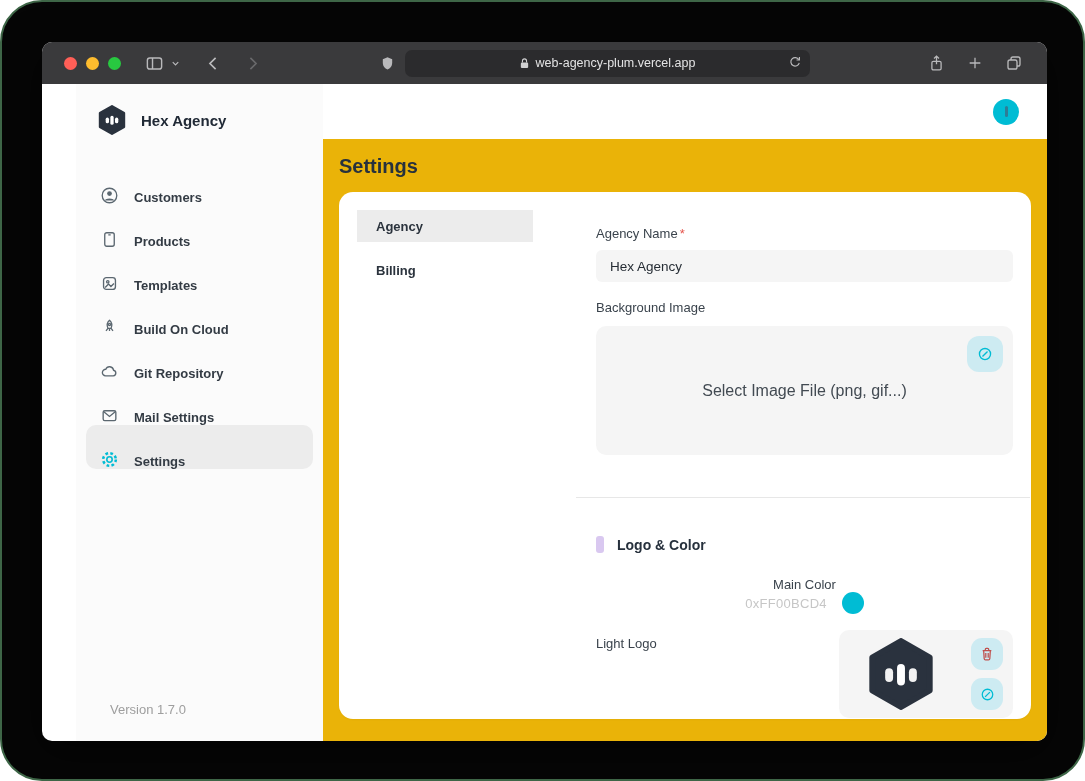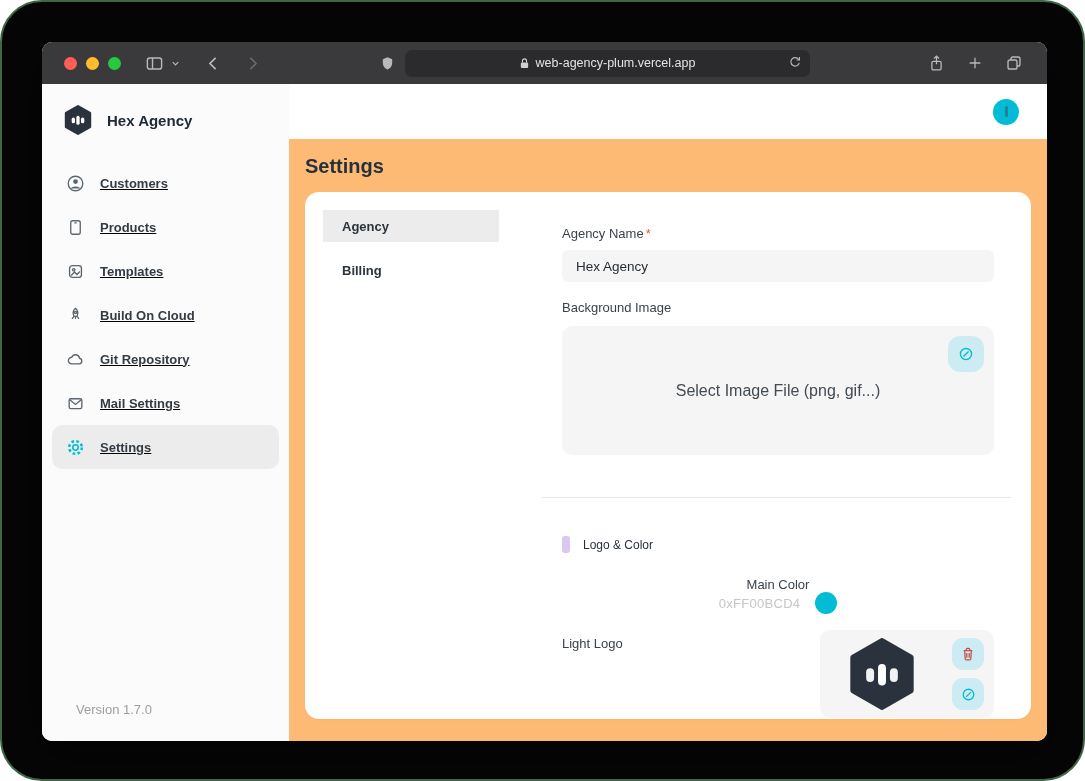--- a/index.html
+++ b/index.html
@@ -14,26 +14,26 @@
   .tb-left-ics { display:flex; align-items:center; margin-left:24px; }
   .tb-ic { color:#b9b9bb; display:flex; align-items:center; justify-content:center; }
   .tb-ic.dim { color:#68686a; }
   .tb-center { flex:1; display:flex; align-items:center; justify-content:center; gap:10px; }
   .urlbar { position:relative; width:405px; height:27px; background:#2b2b2d; border-radius:7px; display:flex; align-items:center; justify-content:center; gap:6px; }
   .url-text { color:#e3e3e4; font-size:12.5px; }
   .reload { position:absolute; right:8px; top:5px; }
   .tb-right { display:flex; align-items:center; gap:22px; }
 
   
-  .app { flex:1; display:flex; min-height:0; background:#fdba74; }
+  .app { flex:1; display:flex; min-height:0; background:#eab308;margin-left:34px; }
   .sidebar { width:247px; background:#fbfbfb; position:relative; flex-shrink:0; }
   .brand { display:flex; align-items:center; gap:14px; padding:21px 0 0 21px; margin-bottom:26px; }
   .brand-name { font-size:15px; font-weight:bold; color:#212a36; }
   .nav { margin:0 10px; }
-  .nav-item { height:44px; display:flex; align-items:center; gap:15px; padding:0 14px; border-radius:10px; cursor:pointer;text-decoration:underline; }
+  .nav-item { height:44px; display:flex; align-items:flex-end; gap:15px; padding:0 14px; border-radius:10px; cursor:pointer; }
   .nav-item .nav-ic { width:19px; height:19px; color:#5b6770; display:flex; align-items:center; }
   .nav-item .nav-label { font-size:13px; font-weight:bold; color:#333b44; }
   .nav-item.active { background:#ececec; }
   .nav-item.active .nav-ic { color:#00bcd4; }
   .side-bottom { position:absolute; left:0; right:0; bottom:14px; }
   .version { font-size:13px; color:#9e9e9e; margin-left:34px; margin-bottom:10px; }
   .theme-toggle { margin-left:32px; width:157px; height:27px; background:#e8e8e8; border-radius:14px; display:flex; }
   .seg { flex:1; display:flex; align-items:center; justify-content:center; gap:6px; font-size:12px; color:#37474f; border-radius:14px; cursor:pointer; }
   .seg.selected { background:#fff; box-shadow:0 1px 3px rgba(0,0,0,.18); font-weight:bold; }
   .seg .seg-ic { display:flex; }
@@ -56,21 +56,21 @@
   .req { color:#e5534b; margin-left:2px; }
   .text-input { margin-top:9px; width:100%; height:32px; background:#f5f5f5; border:none; border-radius:6px; padding:0 14px; font-size:13.5px; color:#262d35; font-family:"Liberation Sans", sans-serif; outline:none; }
   .lbl-bg { margin-top:18px; }
   .upload-box { position:relative; margin-top:11px; width:100%; height:129px; background:#f5f5f5; border-radius:10px; display:flex; align-items:center; justify-content:center; }
   .upload-hint { font-size:16px; color:#424a52; }
   .sq-btn { width:36px; height:36px; border-radius:12px; background:#cdebf2; border:none; display:flex; align-items:center; justify-content:center; cursor:pointer; }
   .upload-box .sq-btn { position:absolute; top:10px; right:10px; }
   .divider { border-top:1px solid #e7e7e7; margin:42px -17px 0 -20px; }
   .section-head { margin-top:38px; display:flex; align-items:center; gap:13px; }
   .section-bar { width:8px; height:17px; border-radius:3px; background:#d9c8f0; }
-  .section-title { font-size:12px; font-weight:normal; color:#27313d; }
+  .section-title { font-size:14px; font-weight:bold; color:#27313d; }
   .row { display:flex; align-items:center; justify-content:space-between; }
   .row-maincolor { margin-top:24px;flex-direction:column; }
   .row-right { display:flex; align-items:center; gap:15px; }
   .color-value { font-size:13px; color:#c6c6c6; letter-spacing:.3px; }
   .color-swatch { width:22px; height:22px; border-radius:50%; background:#00bcd4; cursor:pointer; }
   .row-logo { margin-top:16px; align-items:flex-start; }
   .logo-box { width:174px; height:88px; background:#f5f5f5; border-radius:10px; display:flex; align-items:center; padding:8px 10px 8px 26px; }
   .logo-actions { margin-left:auto; display:flex; flex-direction:column; gap:8px; }
   .logo-actions .sq-btn { width:32px; height:32px; border-radius:11px; }
   svg { display:block; }

